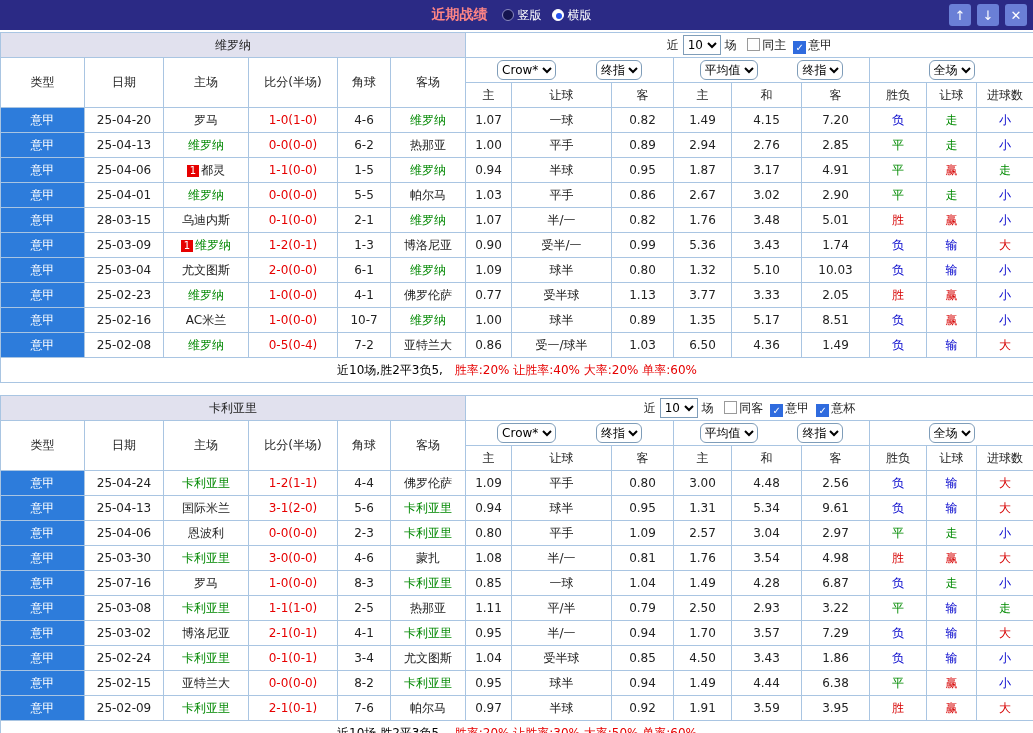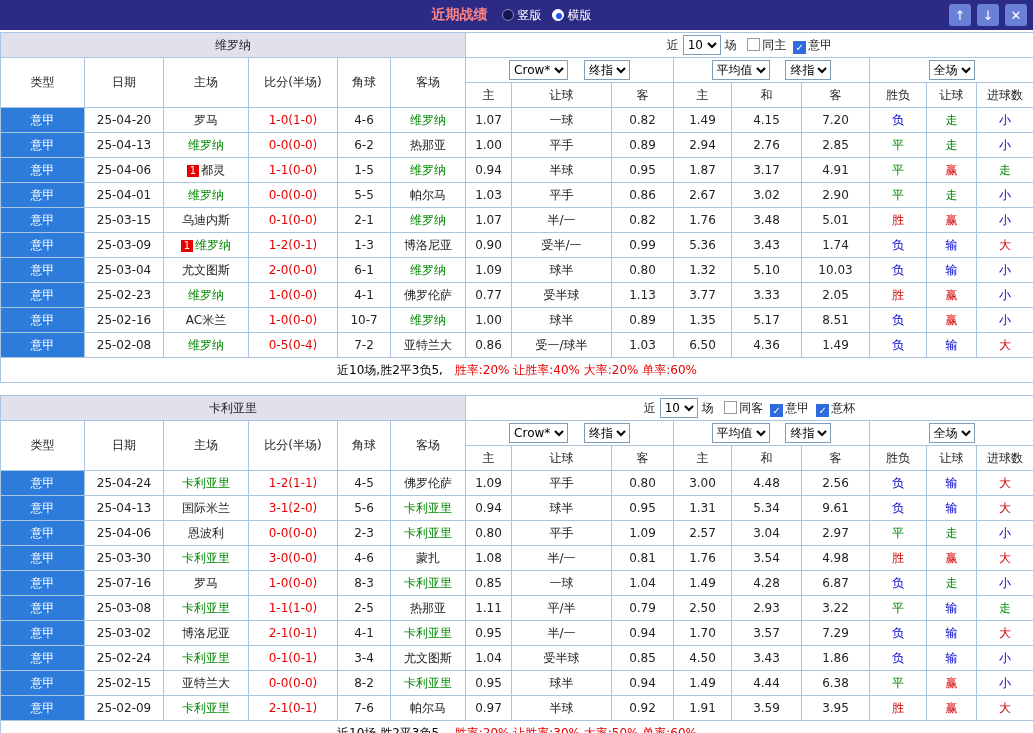--- a/index.html
+++ b/index.html
@@ -15,21 +15,21 @@
   .radio-label{margin-right:10px;font-size:12px;}
   .btns{margin-left:auto;display:flex;gap:6px;padding-right:6px;z-index:2;}
   .win-btn{width:22px;height:22px;background:#6a7fd6;color:#fff;border-radius:3px;display:flex;align-items:center;justify-content:center;font-size:13px;cursor:pointer;}
   table.stats{border-collapse:collapse;table-layout:fixed;width:1033px;margin-top:2px;}
   .stats th,.stats td{border:1px solid #a9c5e2;height:25px;text-align:center;padding:0 2px;white-space:nowrap;overflow:hidden;font-weight:normal;font-size:12px;}
   .band-left{background:#e1e1ee;text-align:left;padding-left:8px;font-weight:bold;font-size:13px;height:26px;}
   .band-right{text-align:left;padding-left:6px;background:#fff;}
   .cb{display:inline-block;width:13px;height:13px;border:1px solid #9a9a9a;background:#fff;vertical-align:-2px;margin:0 2px 0 7px;font-size:10px;line-height:12px;text-align:center;color:#fff;}
   .cb.checked{background:#2f6bde;border-color:#2f6bde;}
   select{font-size:12px;height:20px;font-family:inherit;background:#fff;border:1px solid #7f9db9;}
-  .sel-cell select{margin:0 6px;}
+  .sel-cell select{margin:0 18px;border-radius:6px;}
   .league{background:#2d7cdb;color:#fff;}
   .score{color:#e60000;}
   .result{font-weight:bold;}
   .badge{display:inline-block;background:#e60000;color:#fff;font-size:10px;line-height:12px;width:12px;height:12px;margin-right:2px;}
   .summary-cell{height:24px;color:#000;}
   .rates{color:#e60000;margin-left:8px;}
   .tbl-gap{height:10px;}
 </style>
 </head>
 <body>
@@ -174,21 +174,21 @@
         <td>0.86</td>
         <td>2.67</td>
         <td>3.02</td>
         <td>2.90</td>
         <td class="result" style="color: rgb(0, 138, 0);">平</td>
         <td class="result" style="color: rgb(0, 138, 0);">走</td>
         <td class="result" style="color: rgb(0, 0, 204);">小</td>
       </tr>
       <tr>
         <td class="league">意甲</td>
-        <td>25-03-15</td>
+        <td>28-03-15</td>
         <td><span>乌迪内斯</span></td>
         <td class="score">0-1(0-0)</td>
         <td>2-1</td>
         <td style="color: rgb(0, 136, 0);">维罗纳</td>
         <td>1.07</td>
         <td>半/一</td>
         <td>0.82</td>
         <td>1.76</td>
         <td>3.48</td>
         <td>5.01</td>
@@ -352,21 +352,21 @@
       <th>让球</th>
       <th>进球数</th>
     </tr>
   </thead>
   <tbody>
       <tr>
         <td class="league">意甲</td>
         <td>25-04-24</td>
         <td><span style="color: rgb(0, 136, 0);">卡利亚里</span></td>
         <td class="score">1-2(1-1)</td>
-        <td>4-5</td>
+        <td>4-4</td>
         <td>佛罗伦萨</td>
         <td>1.09</td>
         <td>平手</td>
         <td>0.80</td>
         <td>3.00</td>
         <td>4.48</td>
         <td>2.56</td>
         <td class="result" style="color: rgb(0, 0, 204);">负</td>
         <td class="result" style="color: rgb(0, 0, 204);">输</td>
         <td class="result" style="color: rgb(214, 0, 0);">大</td>

